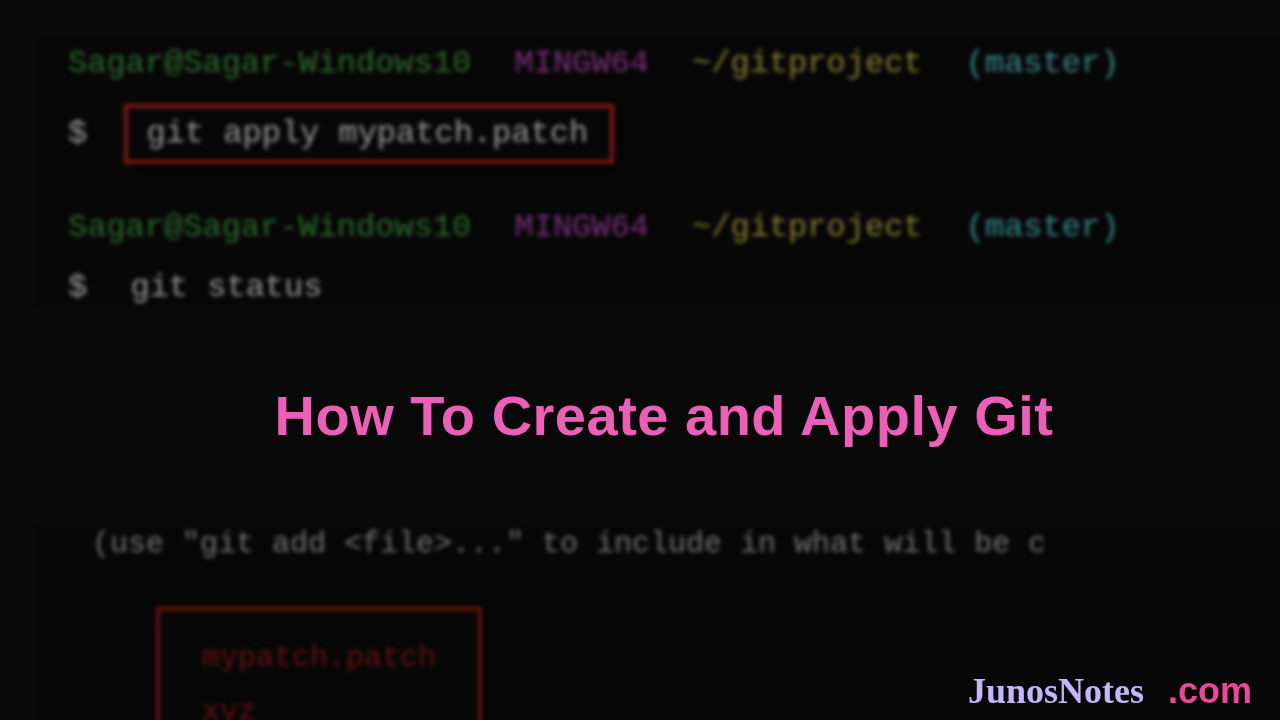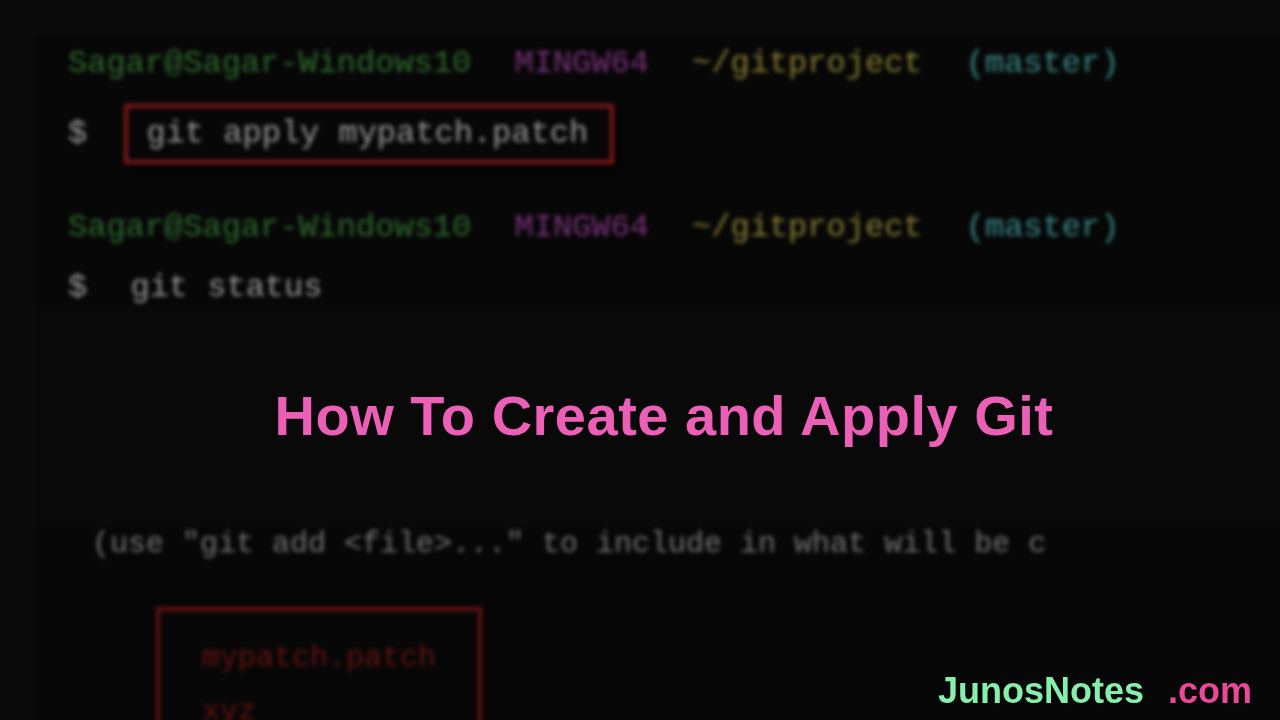--- a/index.html
+++ b/index.html
@@ -81,21 +81,21 @@
   }
   .watermark {
     position: absolute;
     right: 28px;
     bottom: 20px;
     font-family: Arial, Helvetica, sans-serif;
     font-size: 36px;
     font-weight: 700;
     z-index: 20;
   }
-  .wm-white { color: #86efac; }
+  .wm-white { color: #c4b5fd; font-family: Liberation Serif, serif; }
   .wm-red { color: #ec4899; }
   .overlay-dark {
     position: absolute;
     inset: 0;
     background: rgba(0,0,0,0.25);
     z-index: 1;
     pointer-events: none;
   }
 </style>
 </head>

